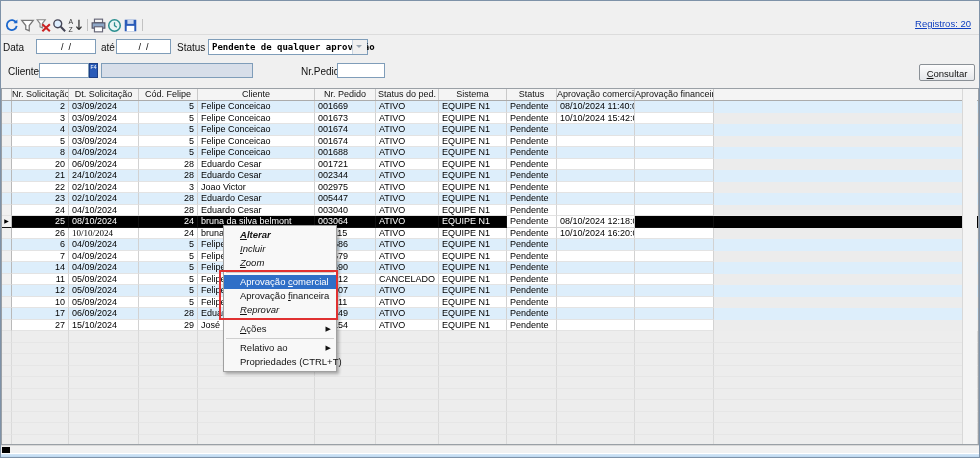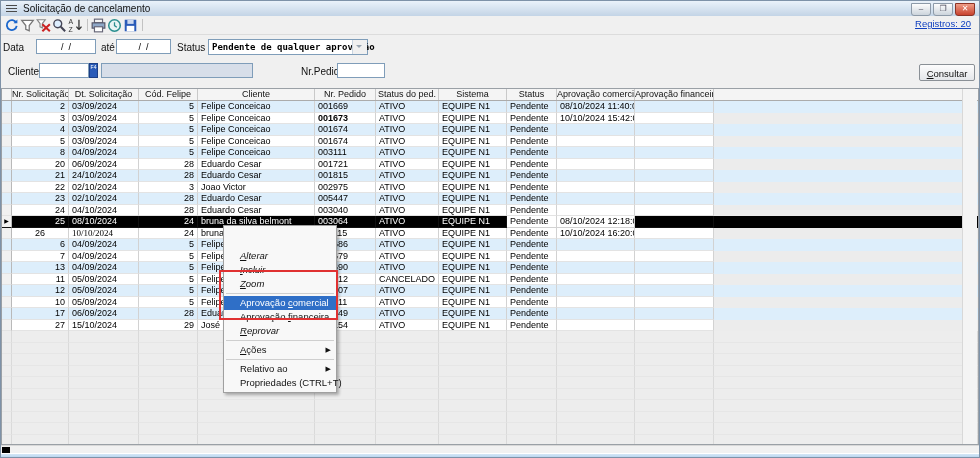--- a/index.html
+++ b/index.html
@@ -62,46 +62,33 @@
   .vsb{position:absolute;right:1px;top:0;bottom:0;width:14px;background:#f4f4f4;border-left:1px solid #d8d8d8;}
   .hsb{position:absolute;left:0;top:444px;width:978px;height:8px;background:#f1f1f1;border-top:1px solid #d8d8d8;}
   .hsb .blk{position:absolute;left:1px;top:1px;width:8px;height:7px;background:#000;}
   .statusbar{position:absolute;left:0;top:452px;width:978px;height:5px;
     background:linear-gradient(#d5e7f7,#a9cbe9);border-top:1px solid #fff;}
   
   .menu{position:absolute;left:222px;top:224px;width:112px;background:#f8f8f8;border:1px solid #a0a0a0;
     box-shadow:2px 2px 3px rgba(0,0,0,.3);padding:2px 0;z-index:10;}
   .mitem{height:14px;line-height:14px;font-size:9.5px;padding-left:16px;position:relative;
     color:#111;white-space:nowrap;}
-  .mitem.b{font-weight:normal;margin-top:21px;}
+  .mitem.b{font-weight:bold;}
   .mitem.i{font-style:italic;}
   .mitem.selected{background:#2f6fc7;color:#fff;}
   .mitem .arrow{position:absolute;right:5px;top:0;font-size:7px;}
   .msep{height:1px;background:#cfcfcf;margin:2px 2px;}
   .ann{position:absolute;left:218px;top:269px;width:119px;height:50px;border:2px solid #e03131;
     box-sizing:border-box;z-index:11;pointer-events:none;}
 </style>
 </head>
 <body>
 
 <div class="window">
 
-  <div class="titlebar">
-    <span class="hamburger">
-        <i></i>
-        <i></i>
-        <i></i>
-      </span>
-    <span class="title">Solicitação de cancelamento</span>
-    <span class="winbtns">
-      <span class="wbtn">–</span>
-      <span class="wbtn">❐</span>
-      <span class="wbtn close">✕</span>
-    </span>
-  </div>
 
   <div class="toolbar" id="toolbar">
       <span class="tico"><svg viewBox="0 0 13 13">
           <path d="M10.6 4.2A4.3 4.3 0 1 0 11 6.8" fill="none" stroke="#1a66cc" stroke-width="1.6"></path>
           <path d="M11.6 1.2v3.4H8.2z" fill="#1a66cc"></path>
         </svg></span>
       <span class="tico"><svg viewBox="0 0 13 13">
           <path d="M1.5 2h10L8 6.5V11l-3-1.2V6.5z" fill="#fff" stroke="#777" stroke-width="1.1"></path>
         </svg></span>
       <span class="tico"><svg viewBox="0 0 13 13">
@@ -182,21 +169,21 @@
           <span class="gcell " style="width: 78px;">08/10/2024 11:40:00</span>
           <span class="gcell " style="width: 79px;"></span>
           <span class="gcell fill"></span>
         </div>
         <div class="grow ">
           <span class="gcell marker" style="width: 10px;"></span>
           <span class="gcell r" style="width: 57px;">3</span>
           <span class="gcell " style="width: 70px;">03/09/2024</span>
           <span class="gcell r" style="width: 59px;">5</span>
           <span class="gcell " style="width: 117px;">Felipe Conceicao</span>
-          <span class="gcell " style="width: 61px; font-weight: bold;">001673</span>
+          <span class="gcell " style="width: 61px;">001673</span>
           <span class="gcell " style="width: 63px;">ATIVO</span>
           <span class="gcell " style="width: 68px;">EQUIPE N1</span>
           <span class="gcell " style="width: 50px;">Pendente</span>
           <span class="gcell " style="width: 78px;">10/10/2024 15:42:00</span>
           <span class="gcell " style="width: 79px;"></span>
           <span class="gcell fill"></span>
         </div>
         <div class="grow z">
           <span class="gcell marker" style="width: 10px;"></span>
           <span class="gcell r" style="width: 57px;">4</span>
@@ -224,21 +211,21 @@
           <span class="gcell " style="width: 78px;"></span>
           <span class="gcell " style="width: 79px;"></span>
           <span class="gcell fill"></span>
         </div>
         <div class="grow z">
           <span class="gcell marker" style="width: 10px;"></span>
           <span class="gcell r" style="width: 57px;">8</span>
           <span class="gcell " style="width: 70px;">04/09/2024</span>
           <span class="gcell r" style="width: 59px;">5</span>
           <span class="gcell " style="width: 117px;">Felipe Conceicao</span>
-          <span class="gcell " style="width: 61px;">003111</span>
+          <span class="gcell " style="width: 61px;">001688</span>
           <span class="gcell " style="width: 63px;">ATIVO</span>
           <span class="gcell " style="width: 68px;">EQUIPE N1</span>
           <span class="gcell " style="width: 50px;">Pendente</span>
           <span class="gcell " style="width: 78px;"></span>
           <span class="gcell " style="width: 79px;"></span>
           <span class="gcell fill"></span>
         </div>
         <div class="grow ">
           <span class="gcell marker" style="width: 10px;"></span>
           <span class="gcell r" style="width: 57px;">20</span>
@@ -252,21 +239,21 @@
           <span class="gcell " style="width: 78px;"></span>
           <span class="gcell " style="width: 79px;"></span>
           <span class="gcell fill"></span>
         </div>
         <div class="grow z">
           <span class="gcell marker" style="width: 10px;"></span>
           <span class="gcell r" style="width: 57px;">21</span>
           <span class="gcell " style="width: 70px;">24/10/2024</span>
           <span class="gcell r" style="width: 59px;">28</span>
           <span class="gcell " style="width: 117px;">Eduardo Cesar</span>
-          <span class="gcell " style="width: 61px;">001815</span>
+          <span class="gcell " style="width: 61px;">002344</span>
           <span class="gcell " style="width: 63px;">ATIVO</span>
           <span class="gcell " style="width: 68px;">EQUIPE N1</span>
           <span class="gcell " style="width: 50px;">Pendente</span>
           <span class="gcell " style="width: 78px;"></span>
           <span class="gcell " style="width: 79px;"></span>
           <span class="gcell fill"></span>
         </div>
         <div class="grow ">
           <span class="gcell marker" style="width: 10px;"></span>
           <span class="gcell r" style="width: 57px;">22</span>
@@ -318,21 +305,21 @@
           <span class="gcell " style="width: 61px;">003064</span>
           <span class="gcell " style="width: 63px;">ATIVO</span>
           <span class="gcell " style="width: 68px;">EQUIPE N1</span>
           <span class="gcell  keep" style="width: 50px;">Pendente</span>
           <span class="gcell  keep" style="width: 78px;">08/10/2024 12:18:00</span>
           <span class="gcell " style="width: 79px;"></span>
           <span class="gcell fill"></span>
         </div>
         <div class="grow ">
           <span class="gcell marker" style="width: 10px;"></span>
-          <span class="gcell r" style="width: 57px; text-align: center;">26</span>
+          <span class="gcell r" style="width: 57px;">26</span>
           <span class="gcell " style="width: 70px; font-family: Liberation Serif, serif;">10/10/2024</span>
           <span class="gcell r" style="width: 59px;">24</span>
           <span class="gcell " style="width: 117px;">bruna da silva belmont</span>
           <span class="gcell " style="width: 61px;">003115</span>
           <span class="gcell " style="width: 63px;">ATIVO</span>
           <span class="gcell " style="width: 68px;">EQUIPE N1</span>
           <span class="gcell " style="width: 50px;">Pendente</span>
           <span class="gcell " style="width: 78px;">10/10/2024 16:20:00</span>
           <span class="gcell " style="width: 79px;"></span>
           <span class="gcell fill"></span>
@@ -360,21 +347,21 @@
           <span class="gcell " style="width: 61px;">001679</span>
           <span class="gcell " style="width: 63px;">ATIVO</span>
           <span class="gcell " style="width: 68px;">EQUIPE N1</span>
           <span class="gcell " style="width: 50px;">Pendente</span>
           <span class="gcell " style="width: 78px;"></span>
           <span class="gcell " style="width: 79px;"></span>
           <span class="gcell fill"></span>
         </div>
         <div class="grow z">
           <span class="gcell marker" style="width: 10px;"></span>
-          <span class="gcell r" style="width: 57px;">13</span>
+          <span class="gcell r" style="width: 57px;">14</span>
           <span class="gcell " style="width: 70px;">04/09/2024</span>
           <span class="gcell r" style="width: 59px;">5</span>
           <span class="gcell " style="width: 117px;">Felipe Conceicao</span>
           <span class="gcell " style="width: 61px;">001690</span>
           <span class="gcell " style="width: 63px;">ATIVO</span>
           <span class="gcell " style="width: 68px;">EQUIPE N1</span>
           <span class="gcell " style="width: 50px;">Pendente</span>
           <span class="gcell " style="width: 78px;"></span>
           <span class="gcell " style="width: 79px;"></span>
           <span class="gcell fill"></span>

